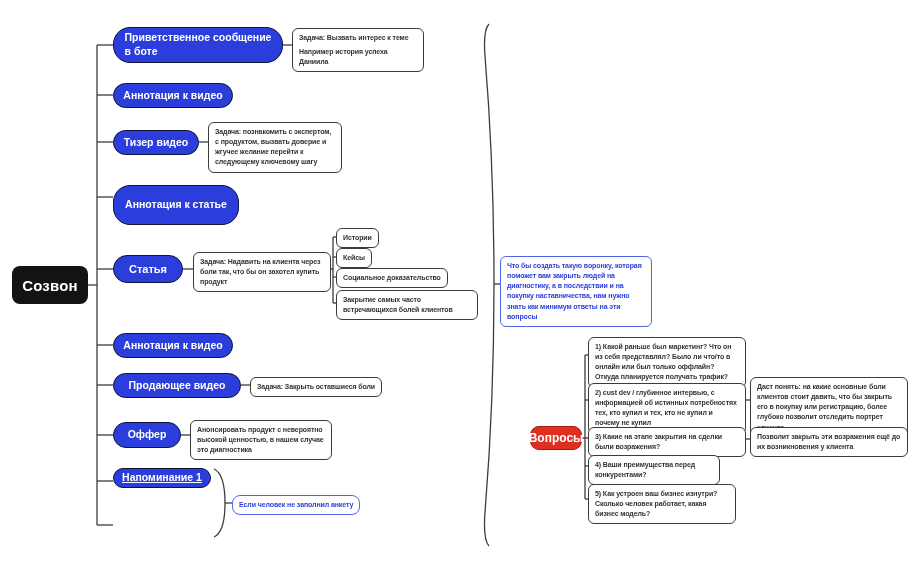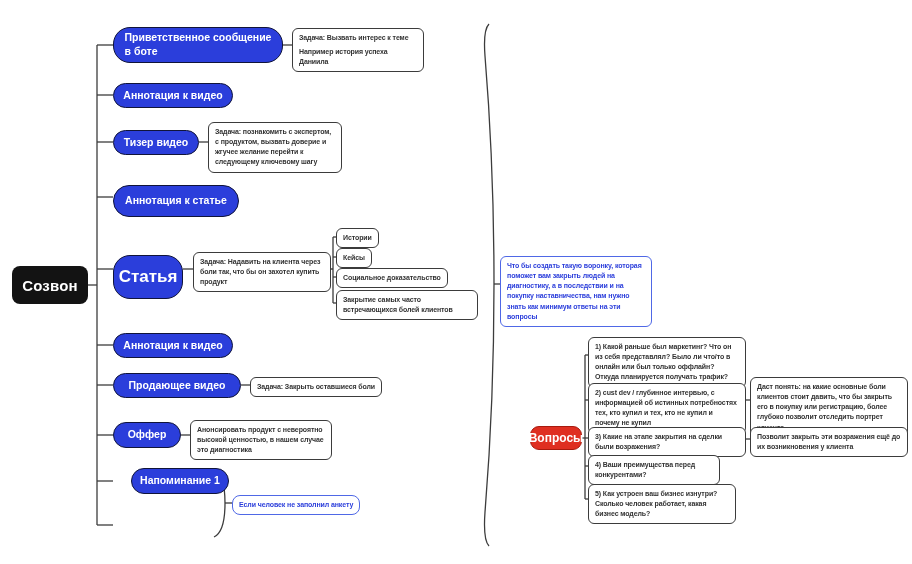--- a/index.html
+++ b/index.html
@@ -77,31 +77,31 @@
 
   <div class="node root" style="left:12px;top:266px;width:76px;height:38px;">Созвон</div>
 
   <div class="node topic" style="left:113px;top:27px;width:170px;height:36px;">Приветственное сообщение
 в боте</div>
 
   <div class="node topic center" style="left:113px;top:83px;width:120px;height:25px;">Аннотация к видео</div>
 
   <div class="node topic center" style="left:113px;top:130px;width:86px;height:25px;">Тизер видео</div>
 
-  <div class="node topic center" style="left:113px;top:185px;width:126px;height:32px;">Аннотация к статье</div>
+  <div class="node topic center" style="left:113px;top:185px;width:126px;height:40px;">Аннотация к статье</div>
 
-  <div class="node topic center" style="left:113px;top:255px;width:70px;height:44px;font-size:17px;">Статья</div>
+  <div class="node topic center" style="left:113px;top:255px;width:70px;height:28px;font-size:11px;">Статья</div>
 
   <div class="node topic center" style="left:113px;top:333px;width:120px;height:25px;">Аннотация к видео</div>
 
   <div class="node topic center" style="left:113px;top:373px;width:128px;height:25px;">Продающее видео</div>
 
   <div class="node topic center" style="left:113px;top:422px;width:68px;height:26px;">Оффер</div>
 
-  <div class="node topic center" style="left:131px;top:468px;width:98px;height:26px;">Напоминание 1</div>
+  <div class="node topic center" style="left:113px;top:468px;width:98px;height:20px;text-decoration:underline;">Напоминание 1</div>
 
 
   <div class="node note" style="left:292px;top:28px;width:132px;">
     <div>Задача: Вызвать интерес к теме</div>
     <div class="gap"></div>
     <div>Например история успеха Даниила</div>
   </div>
 
   <div class="node note" style="left:208px;top:122px;width:134px;">Задача: познакомить с экспертом, с продуктом, вызвать доверие и жгучее желание перейти к следующему ключевому шагу</div>
 

